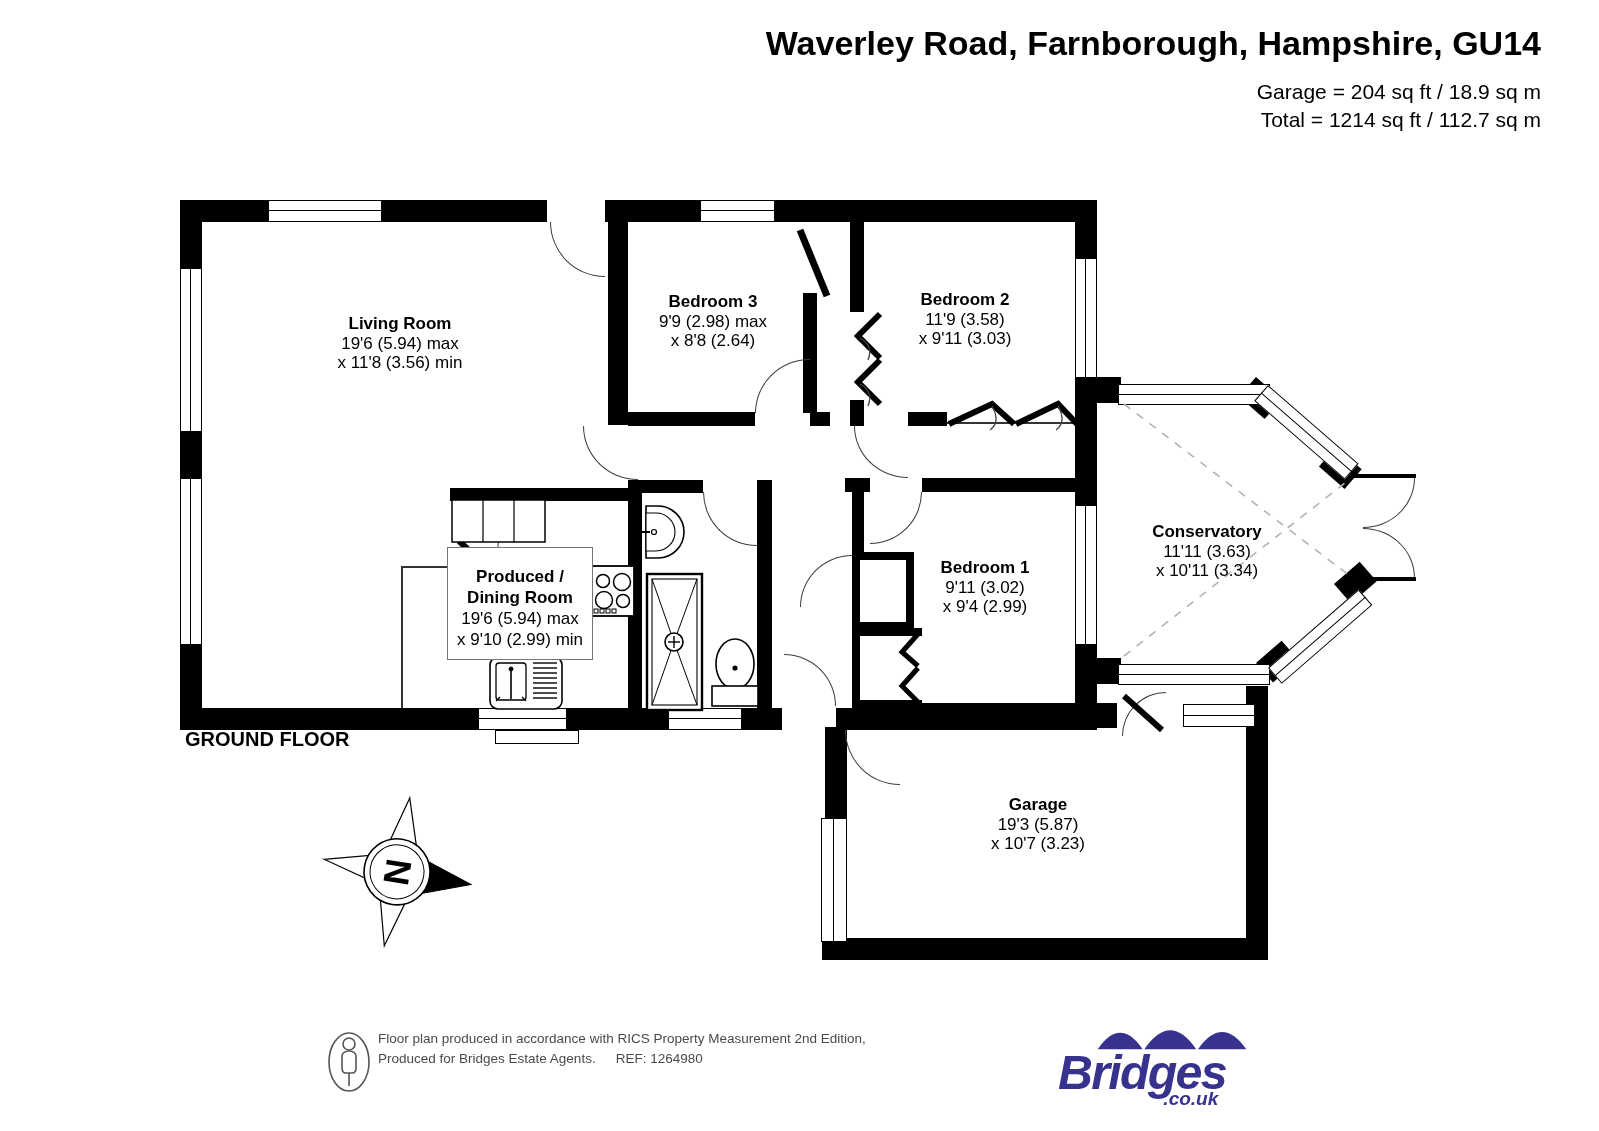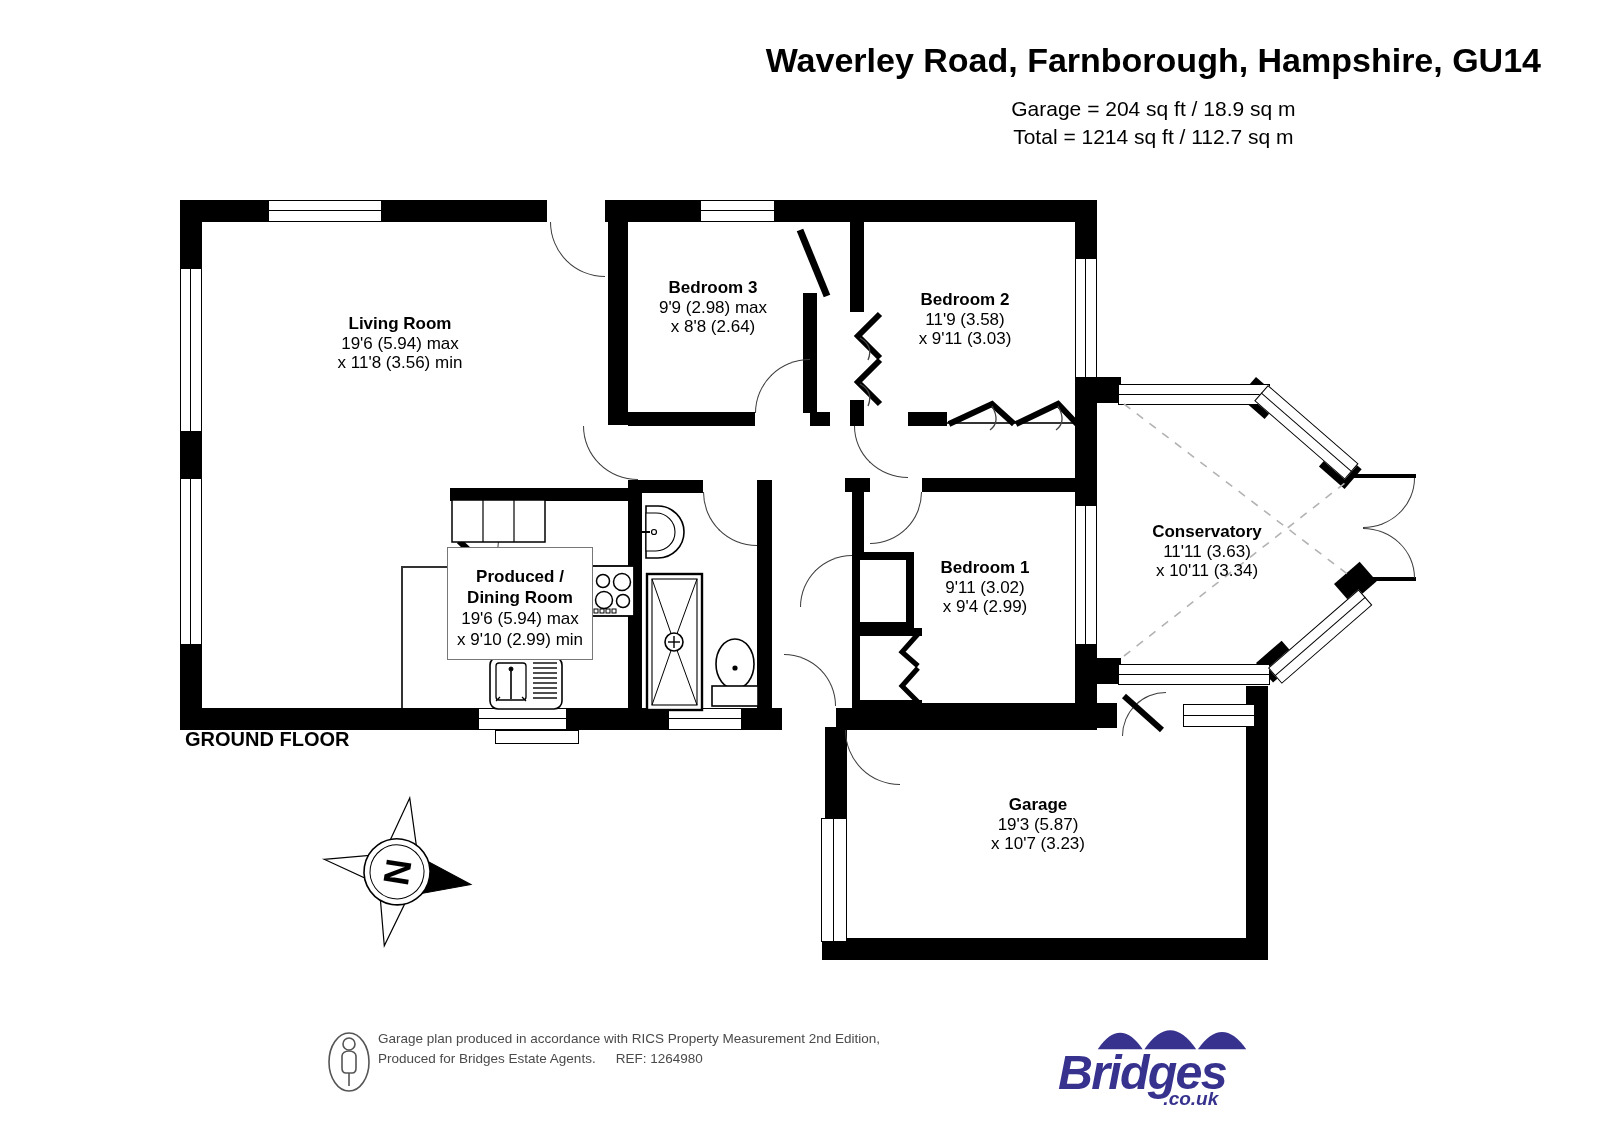--- a/index.html
+++ b/index.html
@@ -18,21 +18,21 @@
   .arc.tr{border-top-width:1.5px;border-right-width:1.5px;border-radius:0 100% 0 0}
   .thin{position:absolute;background:#333}
   .closet{position:absolute;background:#fff;border:8px solid #000;box-sizing:border-box}
   .room-label{position:absolute;text-align:center;font-size:17px;line-height:19.5px;z-index:30}
   .room-label b{display:block;font-weight:bold}
   .room-label span{display:block}
   .kitchen-box{position:absolute;background:#fff;border:1.5px solid #777;box-sizing:border-box;
                padding-top:18px;z-index:25;text-align:center;font-size:17px;line-height:21px}
   .kitchen-box b{display:block}
   .kitchen-box span{display:block}
-  .header{position:absolute;top:41px;right:58px;text-align:center;z-index:40}
+  .header{position:absolute;top:24px;right:58px;text-align:right;z-index:40}
   .header h1{margin:0 0 16px;font-size:34px;line-height:38px;font-weight:bold}
   .header .al{font-size:21px;line-height:28px}
   .header .note{font-size:14.5px;margin-top:7px}
   .floor-label{position:absolute;left:185px;top:728px;font-weight:bold;font-size:20px;z-index:30}
   .footer-text{position:absolute;left:378px;top:1029px;font-size:13.5px;line-height:19.5px;color:#4a4a4a;z-index:30}
   .footer-text .gap{display:inline-block;width:20px}
   svg{overflow:visible}
 </style>
 </head>
 <body>
@@ -232,21 +232,21 @@
     <circle cx="397" cy="872" r="27" fill="none" stroke="#000" stroke-width="1"></circle>
     <text x="397" y="884" transform="rotate(90 397 872)" text-anchor="middle" font-family="Liberation Sans, sans-serif" font-size="36" font-weight="bold">N</text>
   </g>
 </svg>
 
 <div class="room-label" style="left:290px;top:314px;width:220px">
   <b>Living Room</b>
   <span>19'6 (5.94) max</span>
   <span>x 11'8 (3.56) min</span>
 </div>
-<div class="room-label" style="left:603px;top:278px;width:220px">
+<div class="room-label" style="left:603px;top:292px;width:220px">
   <b>Bedroom 3</b>
   <span>9'9 (2.98) max</span>
   <span>x 8'8 (2.64)</span>
 </div>
 <div class="room-label" style="left:855px;top:290px;width:220px">
   <b>Bedroom 2</b>
   <span>11'9 (3.58)</span>
   <span>x 9'11 (3.03)</span>
 </div>
 <div class="kitchen-box" style="left:447px;top:547px;width:146px;height:113px">
@@ -273,21 +273,21 @@
 
 <div class="floor-label">GROUND FLOOR</div>
 
 <svg class="abs" style="left:326px;top:1030px;z-index:30" width="46" height="64" viewBox="0 0 46 64">
   <ellipse cx="23" cy="32" rx="20" ry="29" fill="none" stroke="#555" stroke-width="1.6"></ellipse>
   <circle cx="23" cy="14" r="6" fill="none" stroke="#555" stroke-width="1.6"></circle>
   <path d="M16,26 a7,5 0 0 1 14,0 v12 q0,5 -4,5 h-6 q-4,0 -4,-5 z" fill="none" stroke="#555" stroke-width="1.6"></path>
   <line x1="23" y1="43" x2="23" y2="56" stroke="#555" stroke-width="1.6"></line>
 </svg>
 <div class="footer-text">
-  <div>Garage plan produced in accordance with RICS Property Measurement 2nd Edition,</div>
+  <div>Floor plan produced in accordance with RICS Property Measurement 2nd Edition,</div>
   <div>
     <span>Produced for Bridges Estate Agents.</span><span class="gap"></span><span>REF: 1264980</span>
   </div>
 </div>
 <svg class="abs" style="left:1058px;top:1013px;z-index:30" width="190" height="95" viewBox="0 0 220 110">
   <g fill="#37328e">
     <path d="M46,42 Q72,4 98,42 Z"></path>
     <path d="M100,42 Q130,-2 160,42 Z"></path>
     <path d="M162,42 Q190,2 218,42 Z"></path>
   </g>

